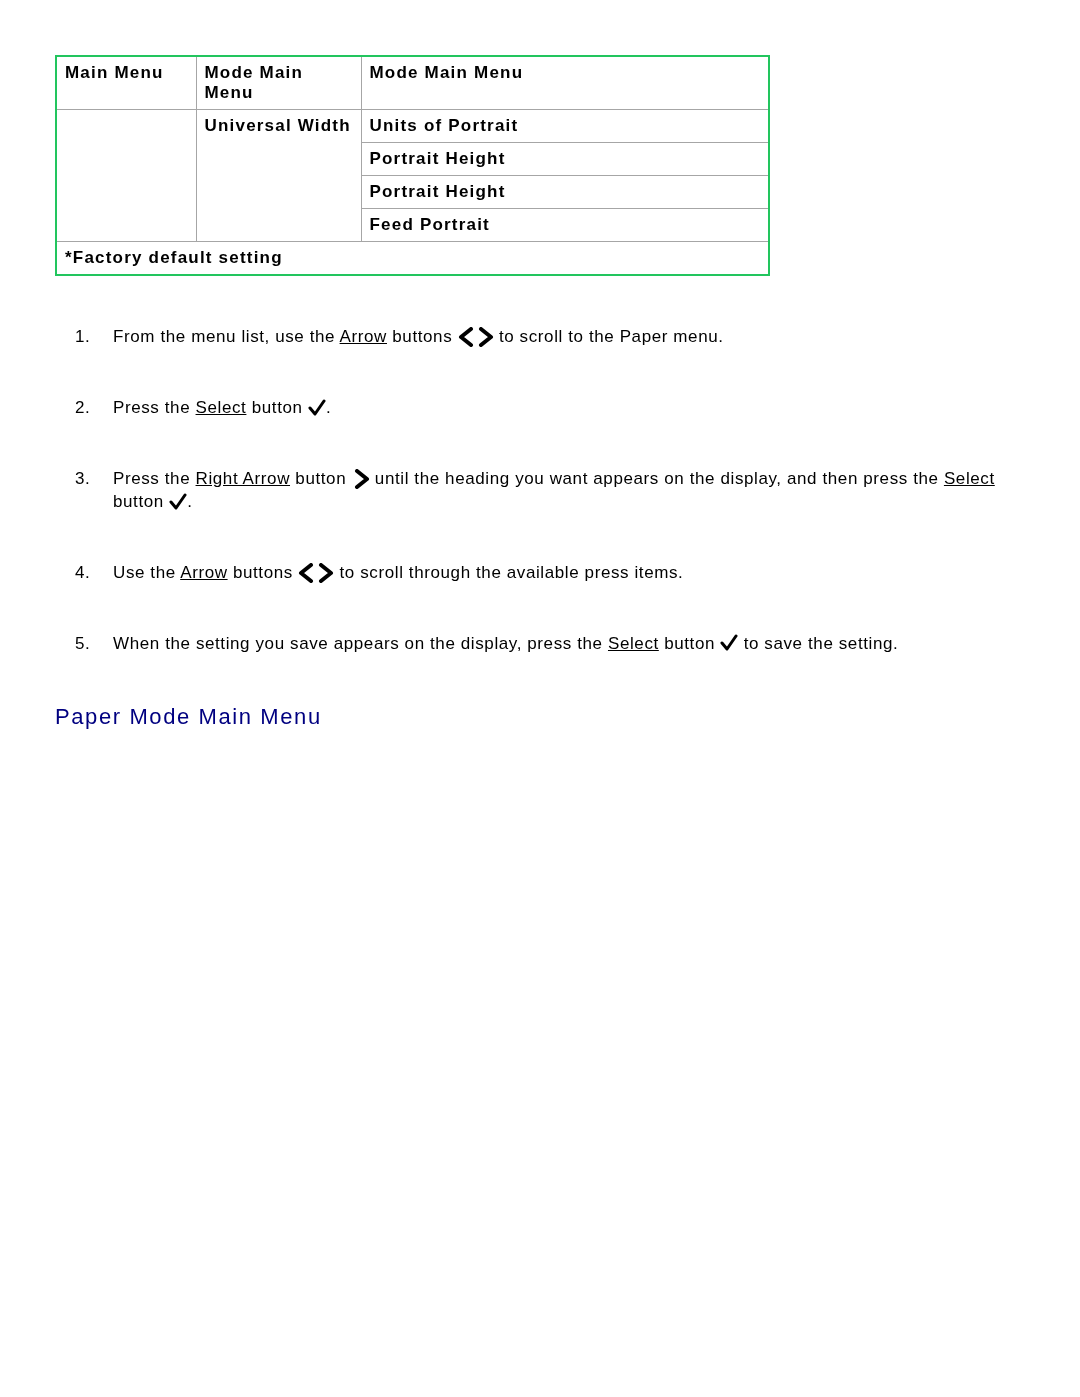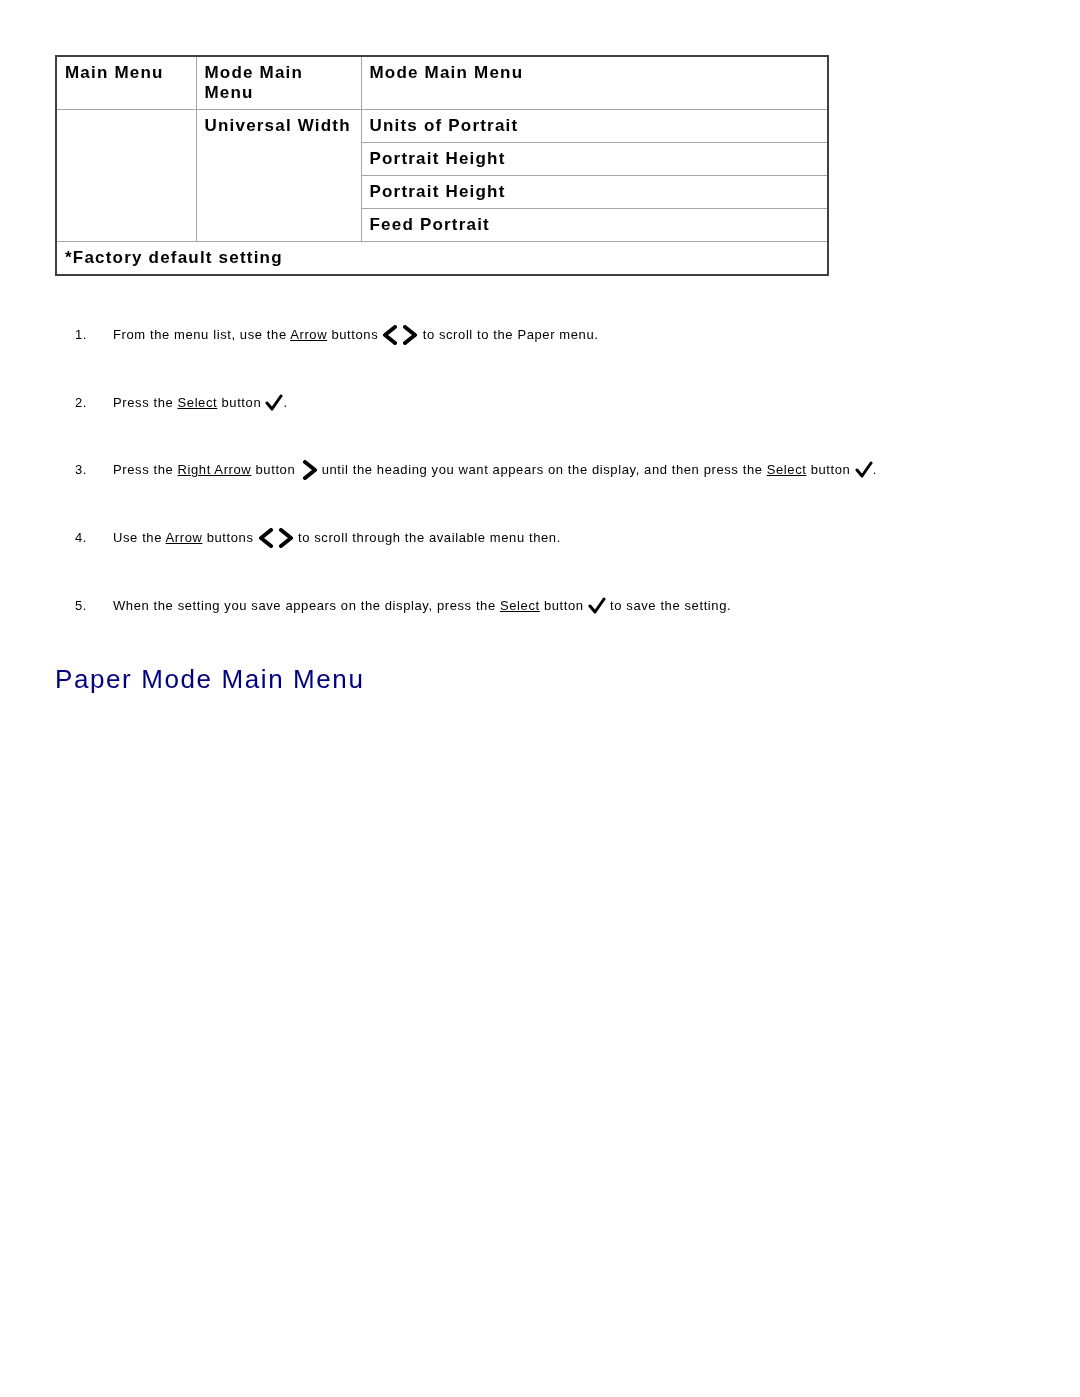--- a/index.html
+++ b/index.html
@@ -12,23 +12,23 @@
       font-size: 17px;
       color: #000;
       background: #fff;
       width: 1080px;
       height: 1397px;
       padding: 55px 55px 0 55px;
       letter-spacing: 0.8px;
     }
     table.menu-table {
       border-collapse: collapse;
-      width: 774px;
+      width: 715px;
       margin: 0 4px 50px 0;
-      border: 2px solid #404040;
+      border: 2px solid #22c55e;
     }
     table.menu-table td {
       border: 1px solid #A6A6A6;
       padding: 6px 8px;
       vertical-align: top;
       font-weight: bold;
       font-size: 17px;
       letter-spacing: 1.2px;
     }
     table.menu-table td.col1 {
@@ -44,21 +44,21 @@
       list-style: none;
       counter-reset: step;
       padding: 0 0 0 20px;
     }
     ol.steps > li {
       counter-increment: step;
       position: relative;
       padding-left: 38px;
       margin-bottom: 48px;
       line-height: 1.35;
-      font-size: 13px;
+      font-size: 17px;
       letter-spacing: 0.6px;
     }
     ol.steps > li::before {
       content: counter(step) ".";
       position: absolute;
       left: 0;
       top: 0;
     }
     .icon-arrow-left, .icon-arrow-right, .icon-check {
       display: inline-block;
@@ -66,21 +66,21 @@
       position: relative;
       top: -1px;
     }
     svg {
       display: inline-block;
       vertical-align: middle;
     }
     h2.section-heading {
       color: #000080;
       font-weight: normal;
-      font-size: 26px;
+      font-size: 22px;
       letter-spacing: 1.6px;
       margin-top: 12px;
     }
     .under {
       text-decoration: underline;
     }
   </style>
 </head>
 <body>
 
@@ -122,19 +122,19 @@
         </svg></span><span>.</span></li>
     <li><span>Press the </span><span class="under">Right Arrow</span><span> button </span><span class="icon-arrow-right"><svg width="18" height="20" viewBox="0 0 18 20">
           <path d="M5 2 L15 10 L5 18" fill="none" stroke="#000" stroke-width="4" stroke-linecap="round" stroke-linejoin="round"></path>
         </svg></span><span> until the heading you want appears on the display, and then press the </span><span class="under">Select</span><span> button </span><span class="icon-check"><svg width="18" height="18" viewBox="0 0 18 18">
           <path d="M2 9 L7 15 L16 2" fill="none" stroke="#000" stroke-width="3" stroke-linecap="round" stroke-linejoin="round"></path>
         </svg></span><span>.</span></li>
     <li><span>Use the </span><span class="under">Arrow</span><span> buttons </span><span class="icon-arrow-left"><svg width="18" height="20" viewBox="0 0 18 20">
           <path d="M13 2 L3 10 L13 18" fill="none" stroke="#000" stroke-width="4" stroke-linecap="round" stroke-linejoin="round"></path>
         </svg></span><span class="icon-arrow-right"><svg width="18" height="20" viewBox="0 0 18 20">
           <path d="M5 2 L15 10 L5 18" fill="none" stroke="#000" stroke-width="4" stroke-linecap="round" stroke-linejoin="round"></path>
-        </svg></span><span> to scroll through the available menu then.</span></li>
+        </svg></span><span> to scroll through the available press items.</span></li>
     <li><span>When the setting you save appears on the display, press the </span><span class="under">Select</span><span> button </span><span class="icon-check"><svg width="18" height="18" viewBox="0 0 18 18">
           <path d="M2 9 L7 15 L16 2" fill="none" stroke="#000" stroke-width="3" stroke-linecap="round" stroke-linejoin="round"></path>
         </svg></span><span> to save the setting.</span></li>
   </ol>
 
 <h2 class="section-heading">Paper Mode Main Menu</h2>
 
 </body></html>

